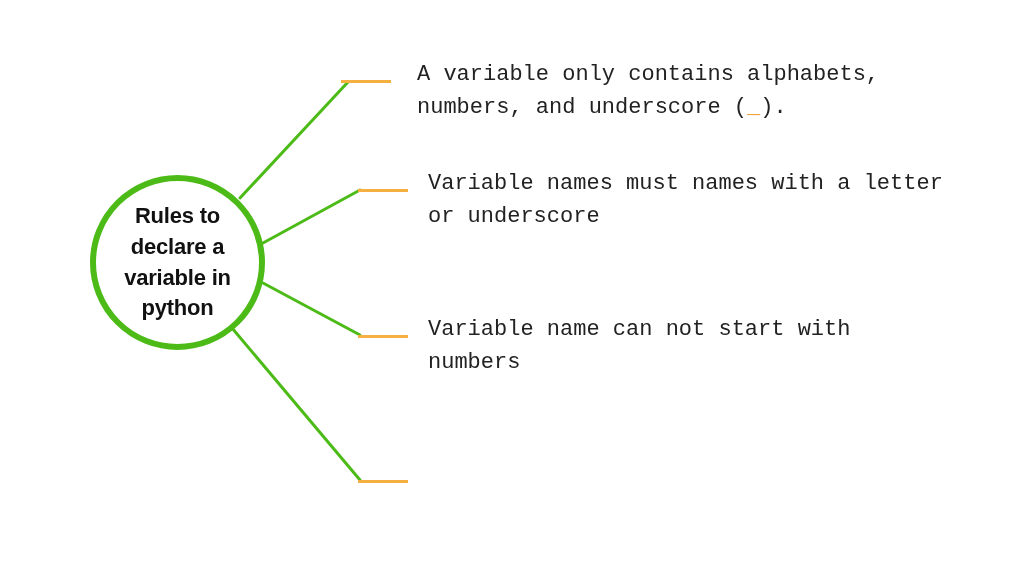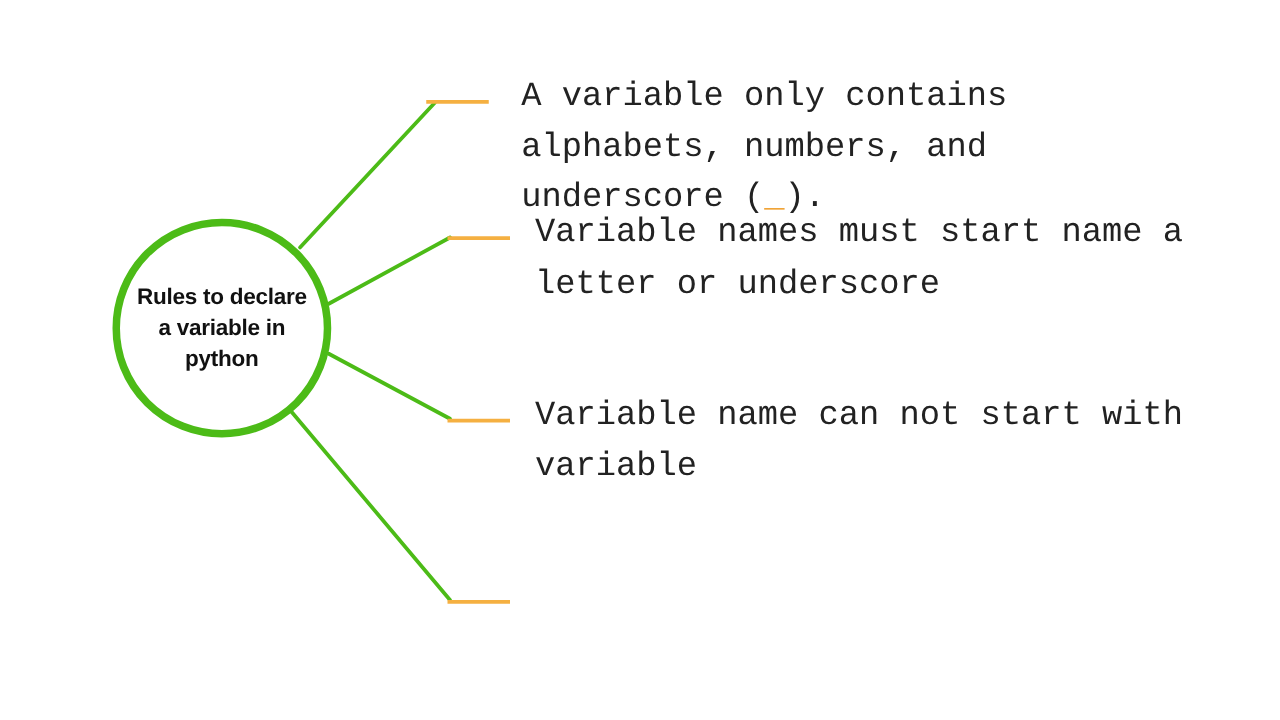--- a/index.html
+++ b/index.html
@@ -24,29 +24,29 @@
       border: 6px solid #4CBB17;
       border-radius: 50%;
       display: flex;
       align-items: center;
       justify-content: center;
       text-align: center;
       padding: 12px;
     }
     .center-text {
       font-weight: 700;
-      font-size: 18px;
+      font-size: 22px;
       line-height: 1.4;
       color: #111;
       letter-spacing: -0.2px;
     }
     .rule {
       position: absolute;
       font-family: "Consolas", "Menlo", "Courier New", monospace;
-      font-size: 27px;
+      font-size: 22px;
       color: #222;
       line-height: 1.5;
       max-width: 520px;
     }
     .orange-underscore { color: #F0A030; }
     .tick {
       position: absolute;
       height: 0;
       border-top: 3px solid #F5B041;
     }
@@ -70,18 +70,18 @@
   <div class="tick" style="left: 358px; top: 480px; width: 50px;"></div>
 
   <div class="center-circle">
     <div class="center-text">Rules to declare a variable in python</div>
   </div>
 
   <div class="rule" style="left: 417px; top: 58px;">
     <span>A variable only contains alphabets, numbers, and underscore (</span><span class="orange-underscore">_</span><span>).</span>
   </div>
 
-  <div class="rule" style="left: 428px; top: 167px;">Variable names must start name a letter or underscore</div>
+  <div class="rule" style="left: 428px; top: 167px;">Variable names must names with a letter or underscore</div>
 
-  <div class="rule" style="left: 428px; top: 313px;">Variable name can not start with variable</div>
+  <div class="rule" style="left: 428px; top: 313px;">Variable name can not start with numbers</div>
 
 
 </div>
 
 </body></html>

